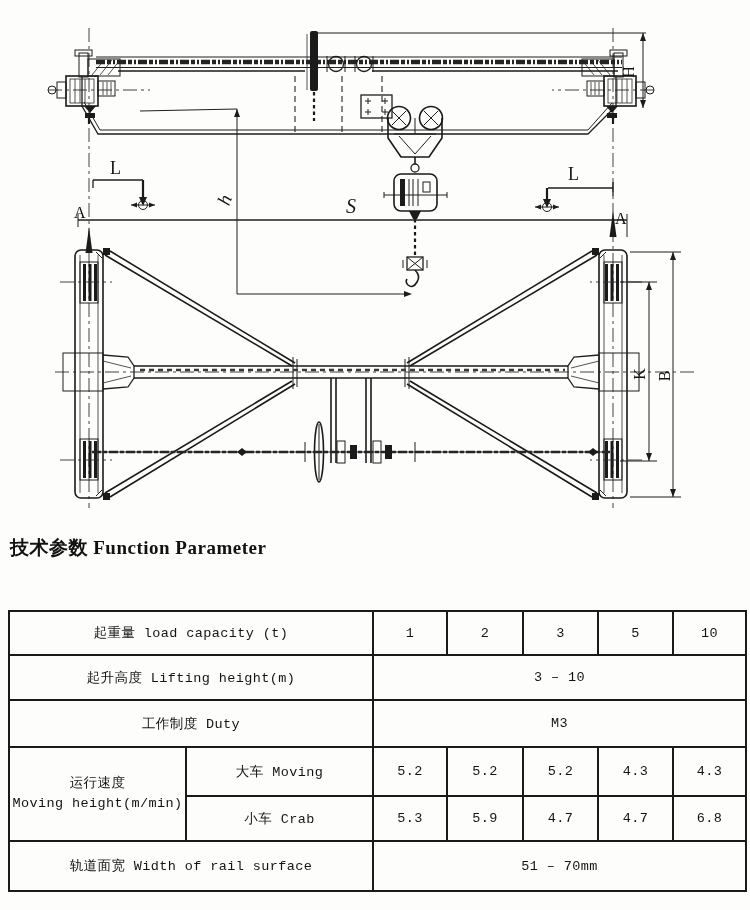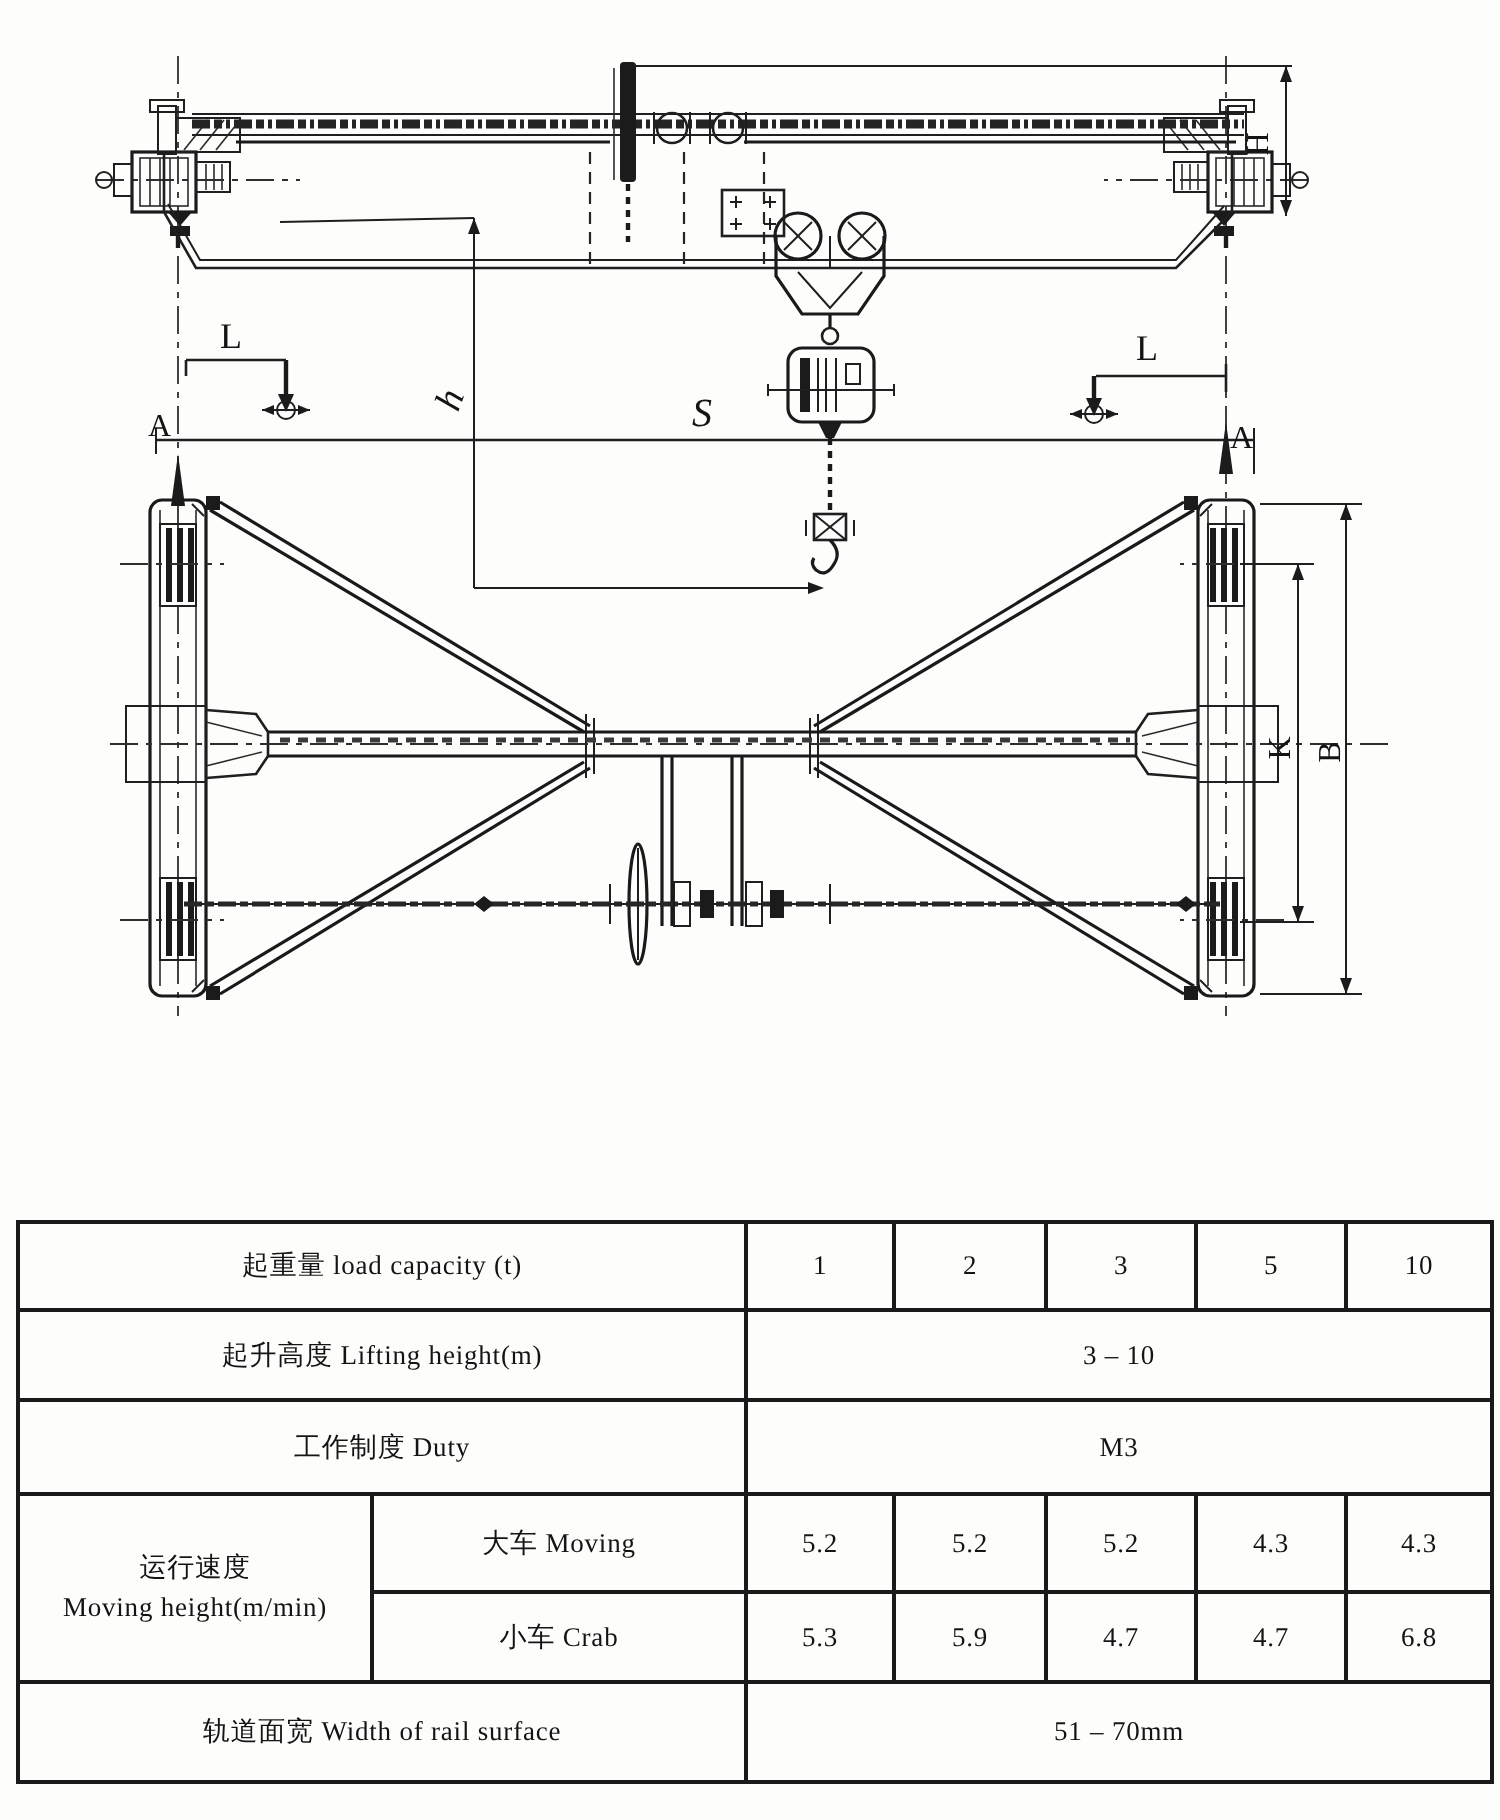--- a/index.html
+++ b/index.html
@@ -31,21 +31,21 @@
     font-size:19px;font-weight:600;letter-spacing:.5px;color:#121212;
   }
   
   .param-table{
     position:absolute;left:8px;top:610px;width:737px;
     border-collapse:collapse;table-layout:fixed;
     border:2.5px solid #131313;
   }
   .param-table td{
     border:2px solid #1a1a1a;text-align:center;vertical-align:middle;
-    font-size:13.5px;letter-spacing:.4px;padding:0;color:#141414;
+    font-size:13.5px;letter-spacing:.4px;padding:0;color:#141414;font-family:Liberation Mono, monospace;
   }
   .param-table tr:nth-child(1) td{height:42px;}
   .param-table tr:nth-child(2) td{height:43px;}
   .param-table tr:nth-child(3) td{height:45px;}
   .param-table tr:nth-child(4) td{height:47px;}
   .param-table tr:nth-child(5) td{height:43px;margin-top:12px;}
   .param-table tr:nth-child(6) td{height:48px;text-align:center;}
   .grp span{display:block;line-height:1.5;}
 </style>
 </head>
@@ -284,20 +284,21 @@
 
       <line class="s1" x1="630" y1="252" x2="681" y2="252"></line>
       <line class="s1" x1="630" y1="497" x2="681" y2="497"></line>
       <line class="s1" x1="673" y1="252" x2="673" y2="497"></line>
       <polygon class="fill" points="673,252 670,260 676,260"></polygon>
       <polygon class="fill" points="673,497 670,489 676,489"></polygon>
       <text class="dim" x="670" y="376" text-anchor="middle" transform="rotate(-90 670 376)">B</text>
     </g>
   </svg>
 
+  <div class="title">技术参数 Function Parameter</div>
 
   <table class="param-table">
     <colgroup>
       <col style="width:177px">
         <col style="width:187px">
       <col style="width:74px">
         <col style="width:76px">
         <col style="width:75px">
       <col style="width:75px">
         <col style="width:73px">

